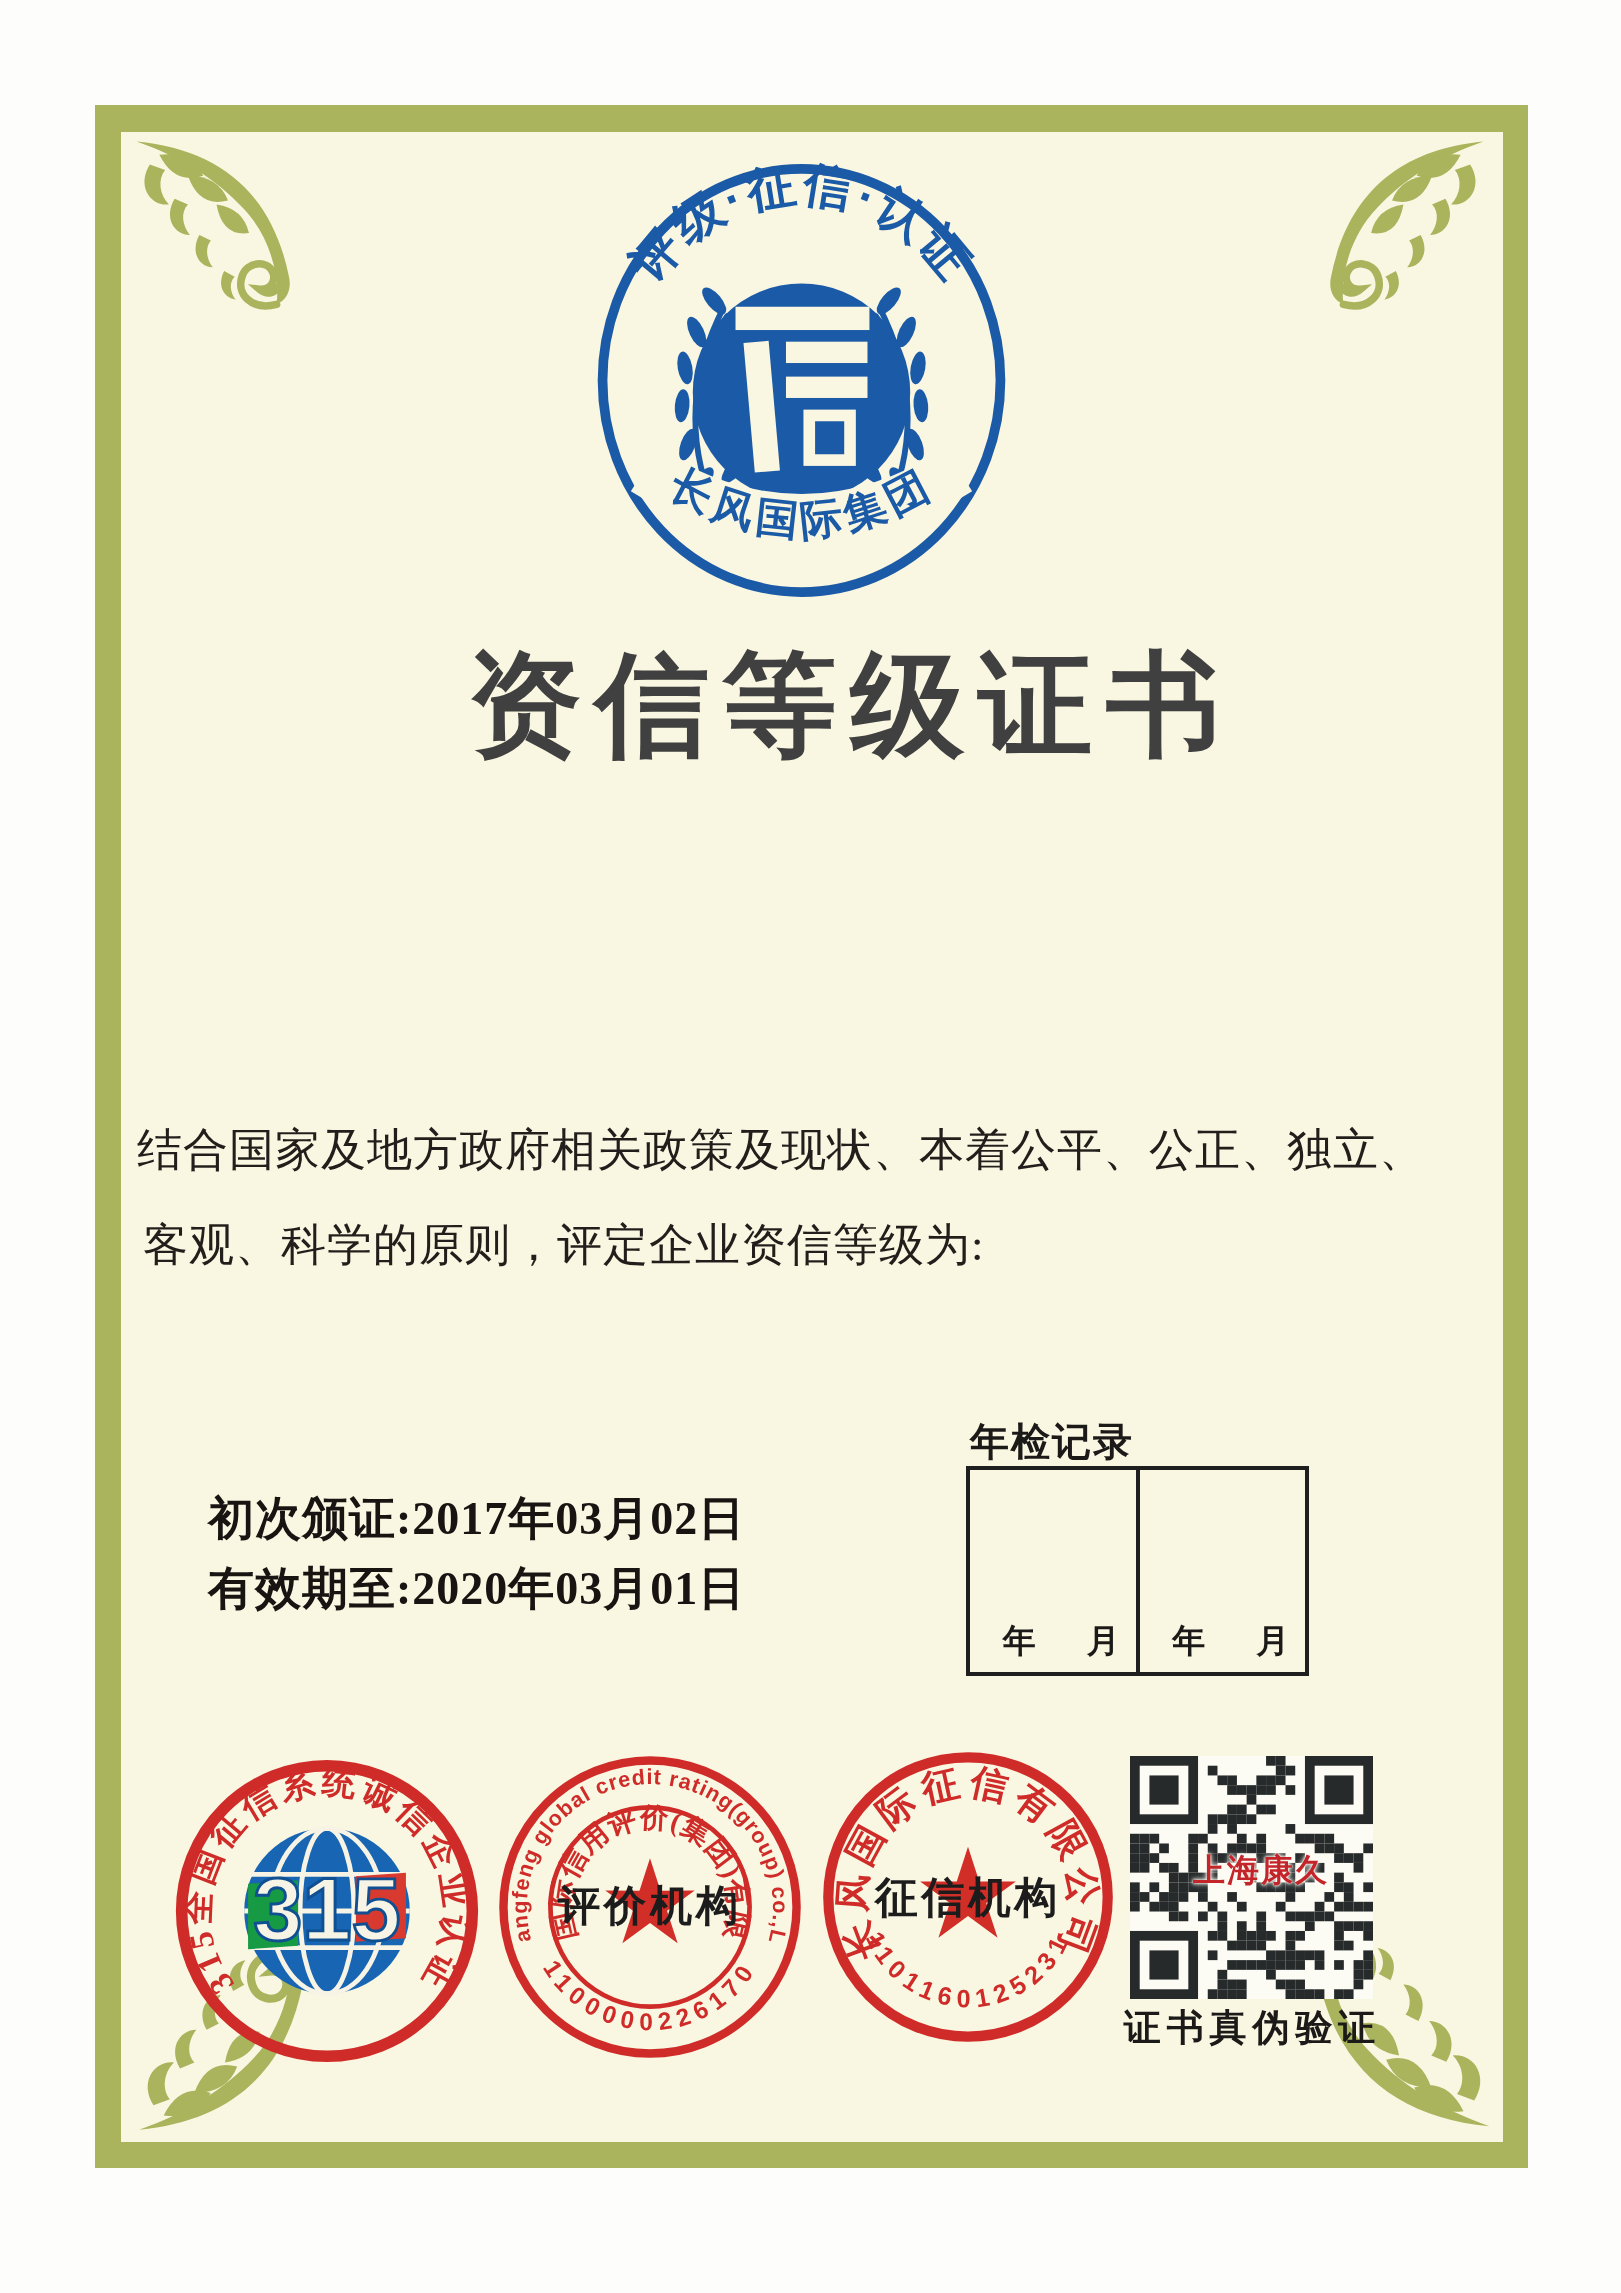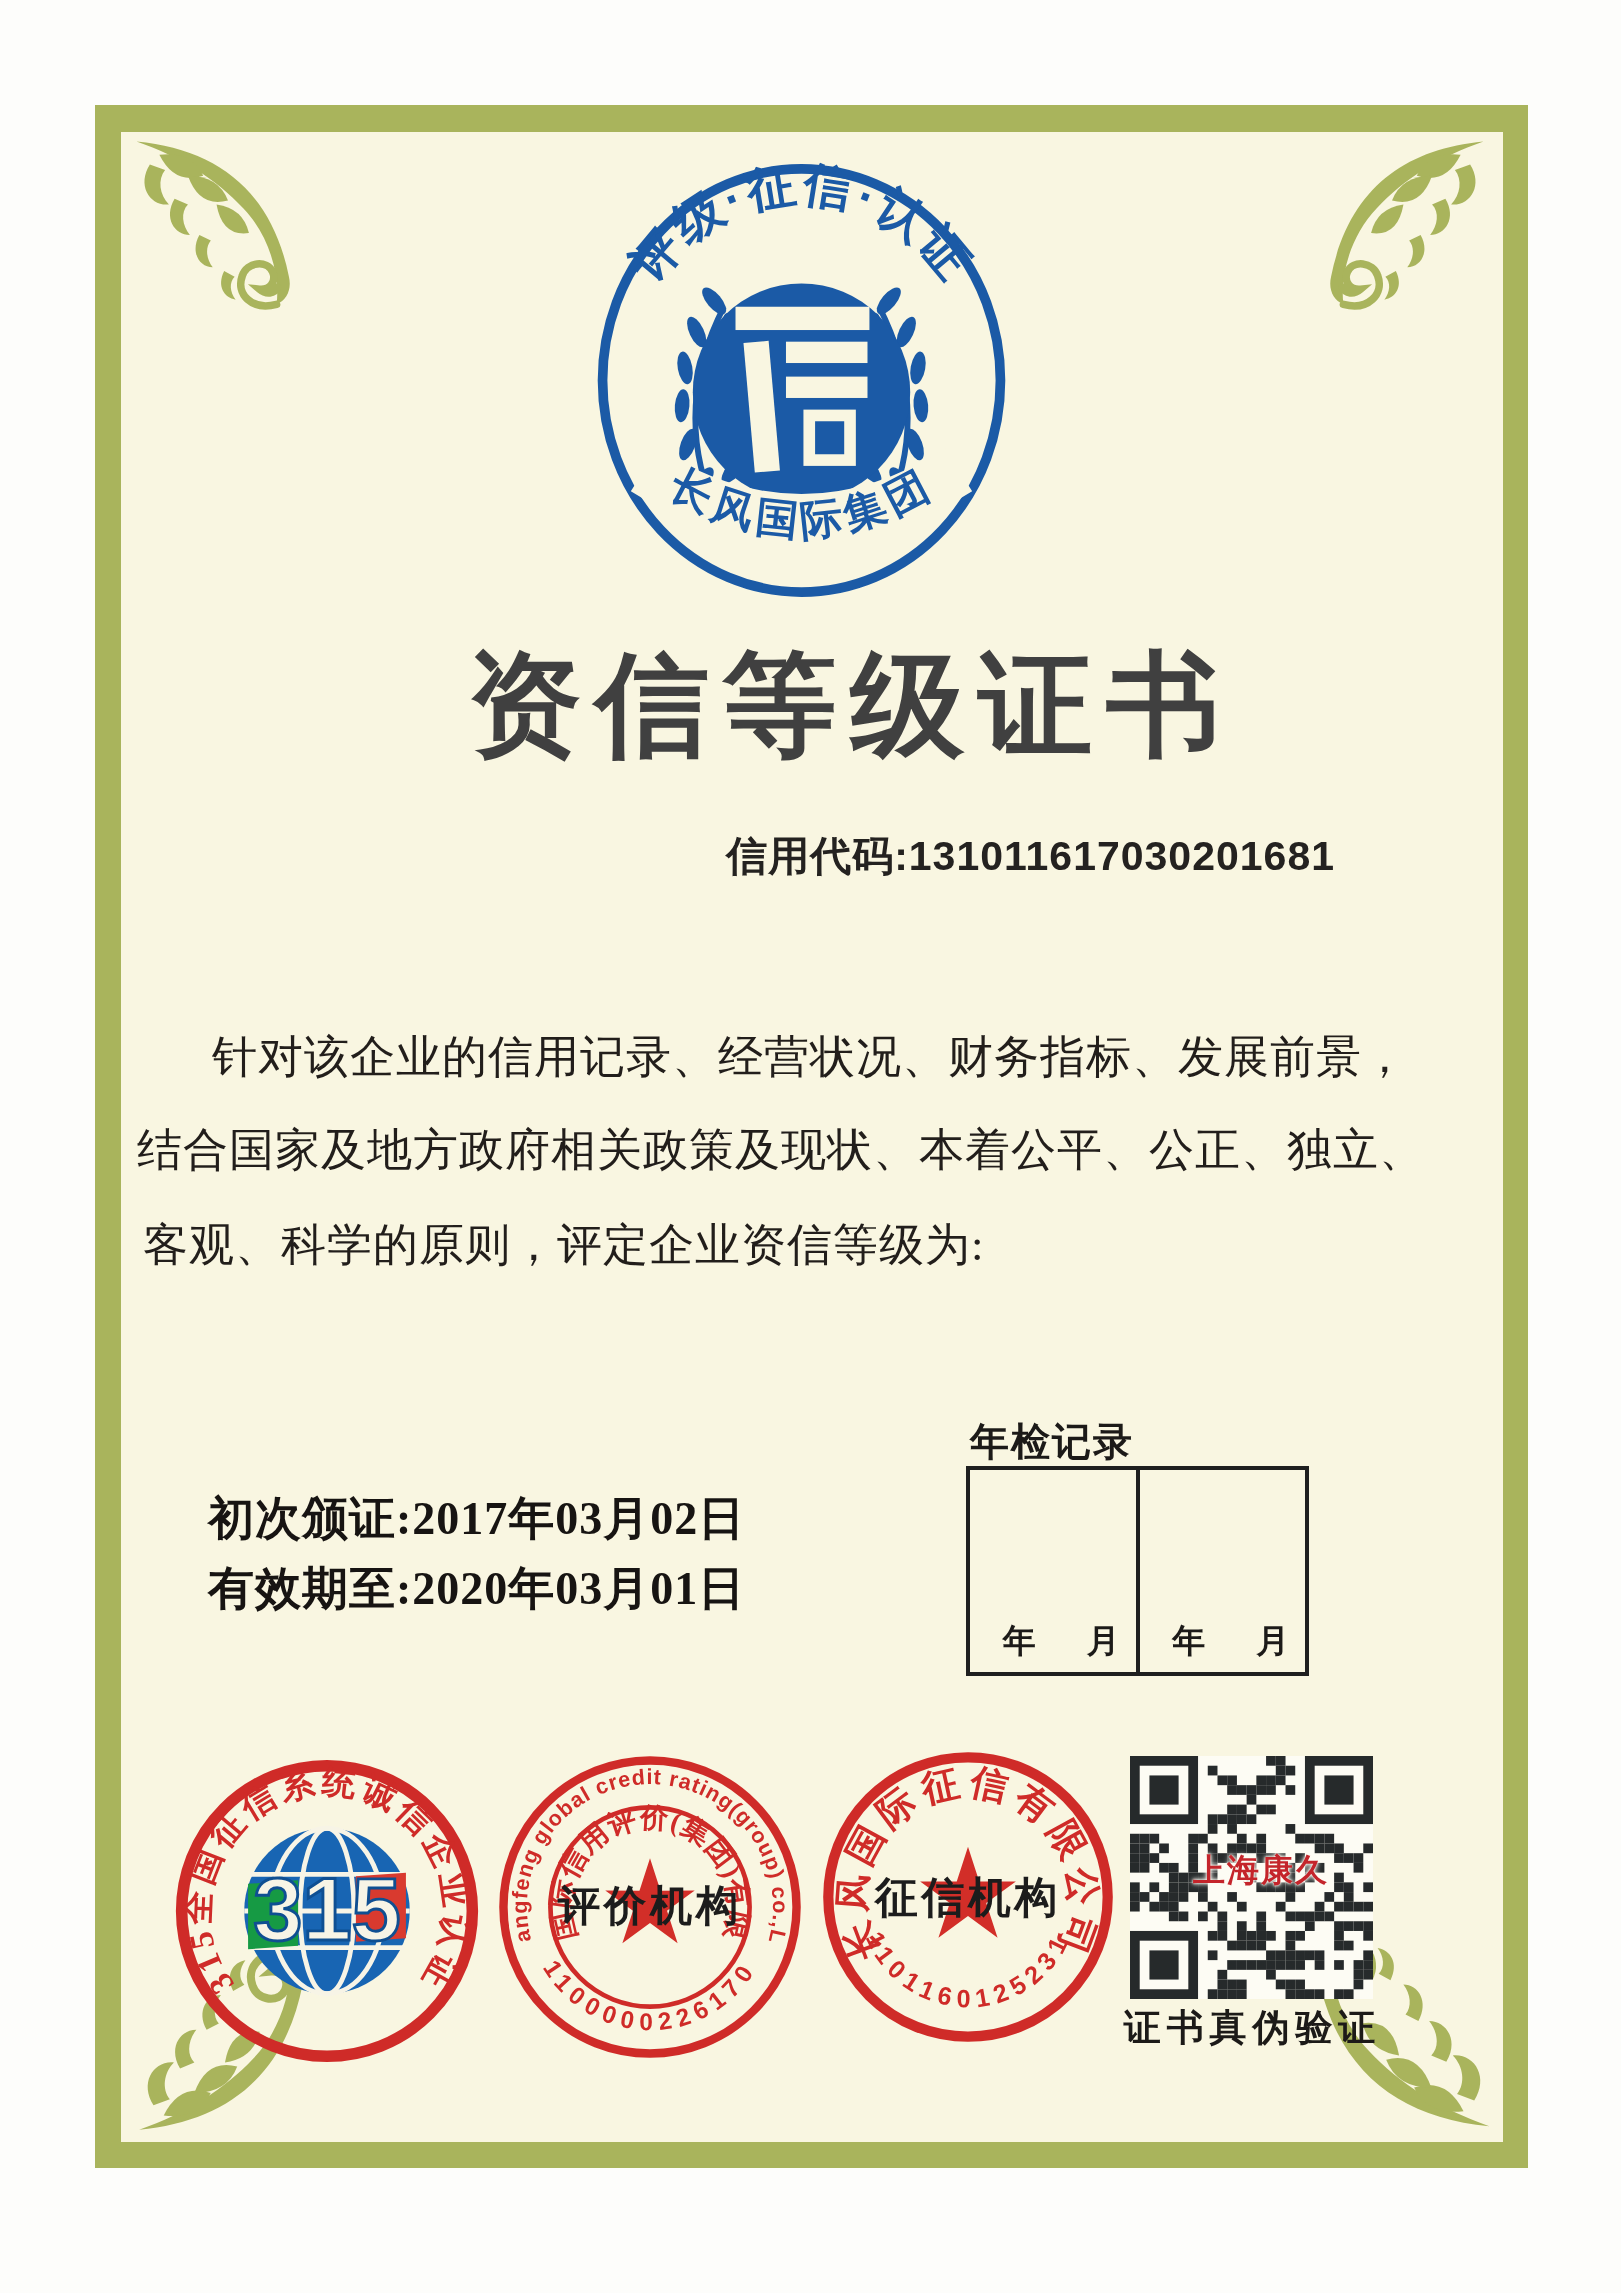--- a/index.html
+++ b/index.html
@@ -137,24 +137,22 @@
     </g>
 
     <path d="M 58,318 Q 220,420 382,318" fill="none" stroke="#f9f6e1" stroke-width="52"></path>
     <text font-family="'Liberation Sans',sans-serif" font-weight="700" font-size="44" fill="#1b5aa6" letter-spacing="5">
       <textPath href="#logoBottomArc" startOffset="50%" text-anchor="middle">长风国际集团</textPath>
     </text>
   </svg>
 
   <div class="abs title">资信等级证书</div>
 
-  <div class="abs credit-code">信用代码:131011617030201681</div>
-
-
-  <div class="abs body-line bl1">针对该企业的信用记录、经营状况、财务指标、发展前景，</div>
+
+
   <div class="abs body-line bl2">结合国家及地方政府相关政策及现状、本着公平、公正、独立、</div>
   <div class="abs body-line bl3">客观、科学的原则，评定企业资信等级为:</div>
 
 
   <div class="abs ac-title">年检记录</div>
   <div class="abs ac-table">
     <div class="ac-cell">
       <div class="ac-labels">
         <span>年</span>
         <span>月</span>

